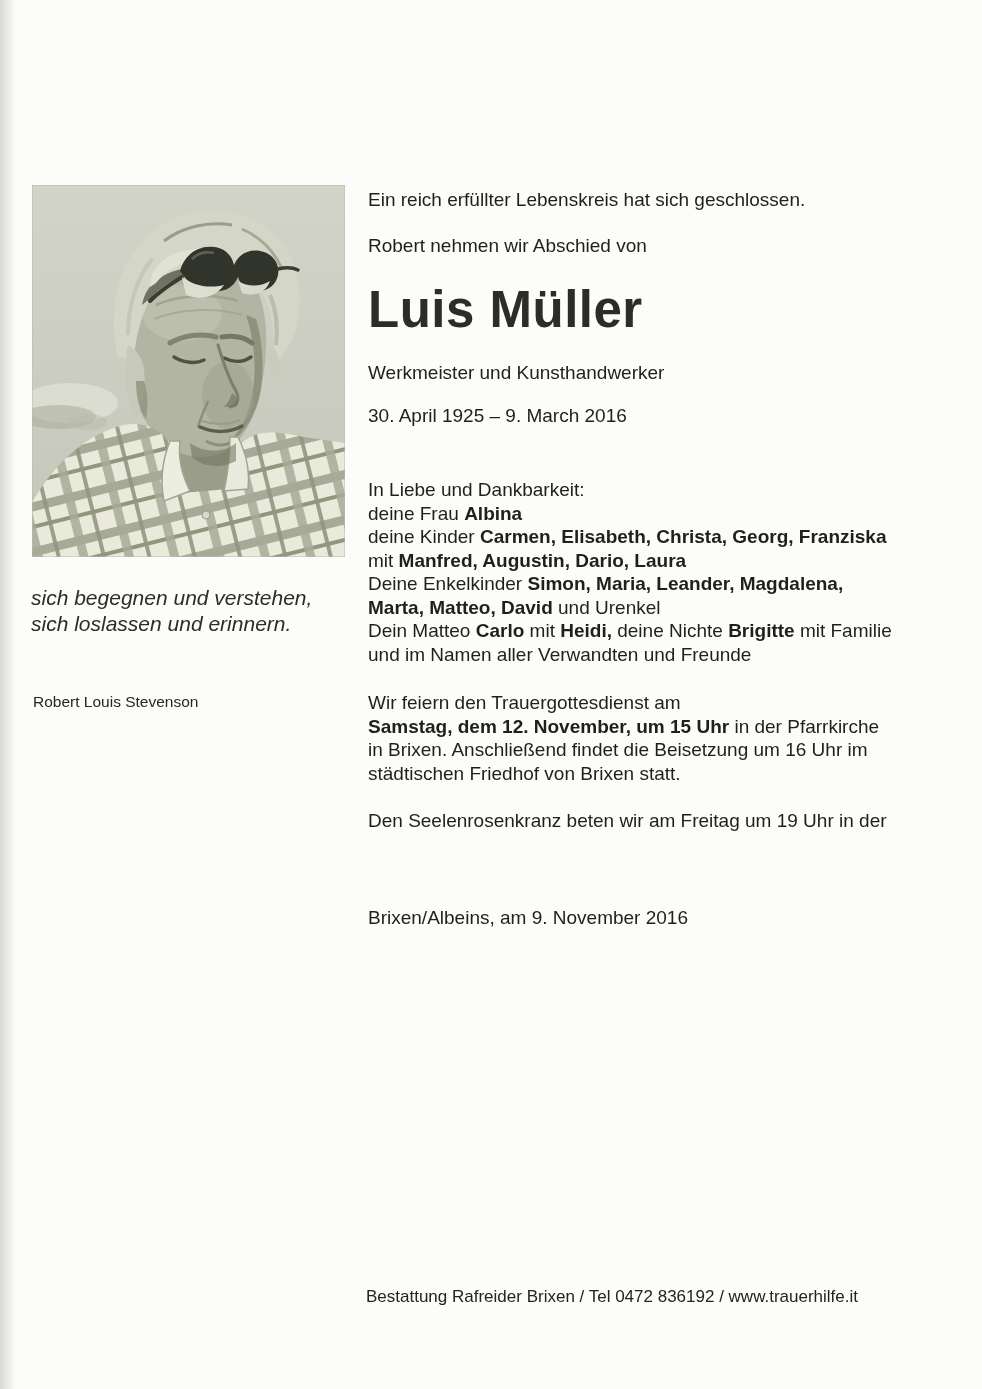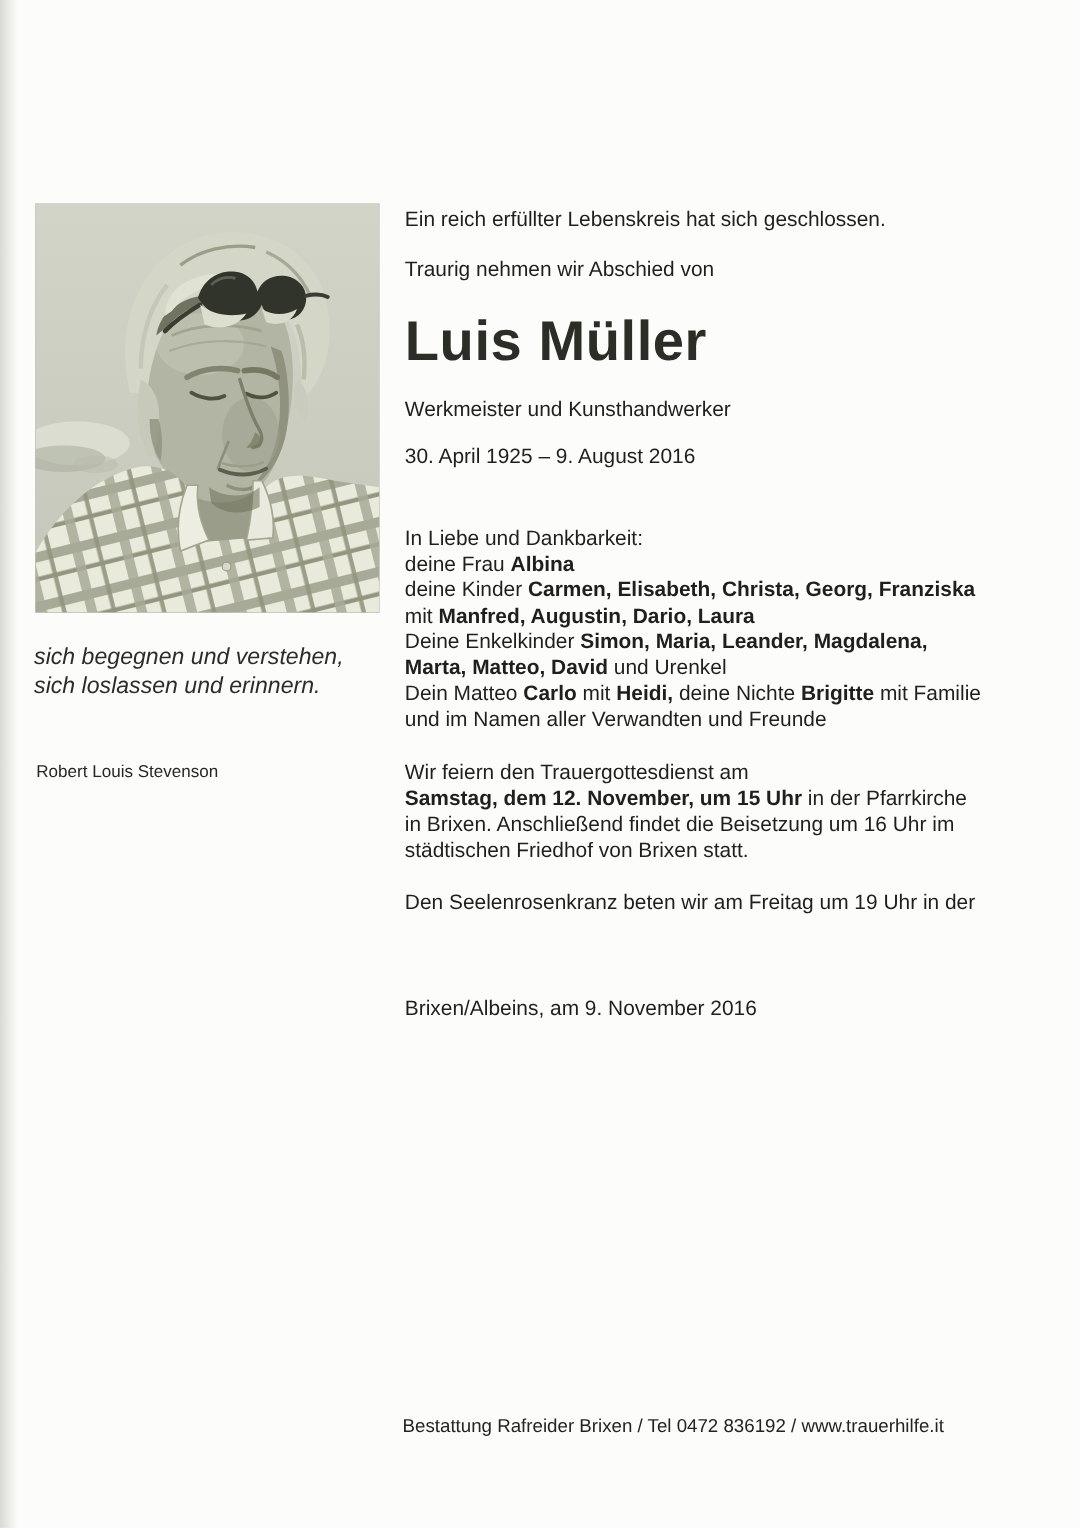--- a/index.html
+++ b/index.html
@@ -153,24 +153,24 @@
   </figure>
 
   <div class="quote">
       <div class="line">sich begegnen und verstehen,</div>
       <div class="line">sich loslassen und erinnern.</div>
     </div>
   <p class="attribution">Robert Louis Stevenson</p>
 
   <main class="main">
     <p class="body-line opening">Ein reich erfüllter Lebenskreis hat sich geschlossen.</p>
-    <p class="body-line farewell">Traurig nehmen wir Abschied von</p>
+    <p class="body-line farewell">Robert nehmen wir Abschied von</p>
     <h1 class="deceased-name">Luis Müller</h1>
     <p class="body-line profession">Werkmeister und Kunsthandwerker</p>
-    <p class="body-line dates">30. April 1925 – 9. August 2016</p>
+    <p class="body-line dates">30. April 1925 – 9. March 2016</p>
     <div class="block family">
         <div class="line"><span>In Liebe und Dankbarkeit:</span></div>
         <div class="line"><span>deine Frau </span><span class="b">Albina</span></div>
         <div class="line"><span>deine Kinder </span><span class="b">Carmen, Elisabeth, Christa, Georg, Franziska</span></div>
         <div class="line"><span>mit </span><span class="b">Manfred, Augustin, Dario, Laura</span></div>
         <div class="line"><span>Deine Enkelkinder </span><span class="b">Simon, Maria, Leander, Magdalena,</span></div>
         <div class="line"><span class="b">Marta, Matteo, David</span><span> und Urenkel</span></div>
         <div class="line"><span>Dein Matteo </span><span class="b">Carlo</span><span> mit </span><span class="b">Heidi,</span><span> deine Nichte </span><span class="b">Brigitte</span><span> mit Familie</span></div>
         <div class="line"><span>und im Namen aller Verwandten und Freunde</span></div>
       </div>

